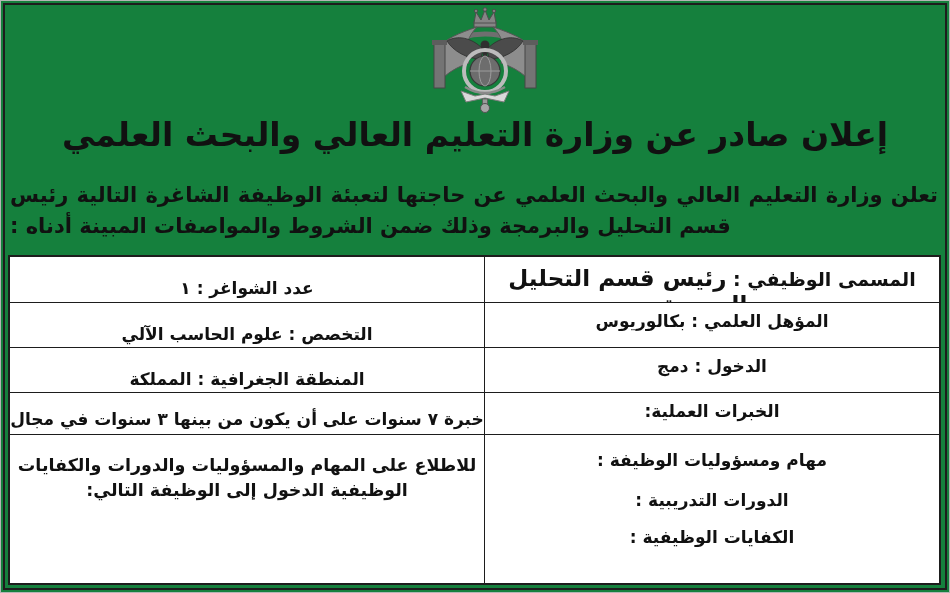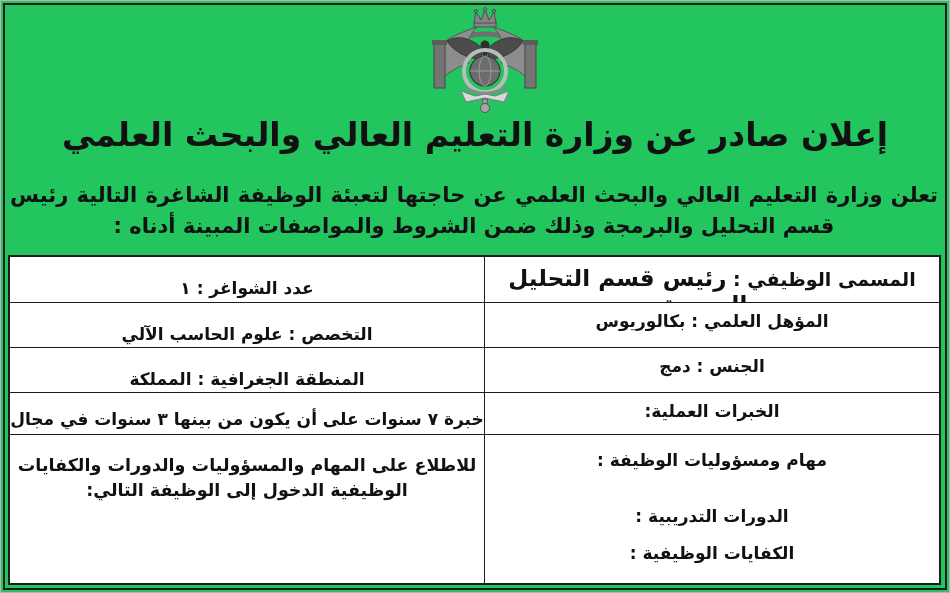--- a/index.html
+++ b/index.html
@@ -1,47 +1,47 @@
 <!DOCTYPE html>
 <html lang="ar"><head>
 <meta charset="utf-8">
 <style>
   html,body{margin:0;padding:0;background:#fff;}
   .page{
-    position:relative;width:950px;height:593px;background:#22c55e;
+    position:relative;width:950px;height:593px;background:#15803d;
     font-family:"DejaVu Sans",sans-serif;color:#111;overflow:hidden;
     direction:rtl;box-sizing:border-box;border:1px solid #b5b5b5;
   }
   .page-border{position:absolute;inset:2px;border:2.5px solid #1d1d1d;pointer-events:none;}
   .emblem{position:absolute;left:418px;top:6px;width:132px;height:108px;}
   .title{
     position:absolute;top:114px;left:0;right:0;margin:0;
     text-align:center;font-size:33px;font-weight:bold;letter-spacing:0;
   }
   .intro{position:absolute;top:179px;right:11px;left:9px;font-weight:bold;font-size:21px;line-height:31px;}
   .intro-l1{text-align:justify;text-align-last:justify;}
-  .intro-l2{text-align:center;}
+  .intro-l2{text-align:left;}
   .jobtable{
     position:absolute;top:254px;right:8px;width:933px;height:330px;
     border:2px solid #1d1d1d;display:grid;box-sizing:border-box;
     grid-template-columns:455px 1fr;
     grid-template-rows:46px 45px 45px 42px 1fr;
     background:#fff;
   }
   .cell{
     box-sizing:border-box;border-left:1.5px solid #1d1d1d;border-bottom:1.5px solid #1d1d1d;
     text-align:center;font-weight:bold;font-size:17px;padding-top:8px;overflow:hidden;
   }
   .cell.last-col{border-left:none;margin-top:13px;}
   .cell.last-row{border-bottom:none;}
   .jt-label{font-size:19px;text-align:right;}
   .jt-value{font-size:23px;letter-spacing:-.3px;}
   .exp-lines{line-height:26px;padding-top:0;}
   .duties .l1{margin-top:7px;}
-  .duties .l2{margin-top:36px;}
+  .duties .l2{margin-top:20px;}
   .duties .l3{margin-top:17px;}
   .link-note{font-size:17.5px;line-height:25px;padding-top:2px;}
   .url-block{
     direction:ltr;text-align:left;padding:3px 6px 0 6px;
     font-family:"Liberation Sans",sans-serif;font-weight:bold;
     font-size:21.5px;letter-spacing:4.5px;line-height:24.5px;color:#161616;
     white-space:nowrap;
   }
 </style>
 </head>
@@ -103,21 +103,21 @@
   <div class="jobtable">
 
     <div class="cell">
       <span class="jt-label">المسمى الوظيفي : </span><span class="jt-value">رئيس قسم التحليل والبرمجة</span>
     </div>
     <div class="cell last-col">عدد الشواغر : ١</div>
 
     <div class="cell">المؤهل العلمي : بكالوريوس</div>
     <div class="cell last-col">التخصص : علوم الحاسب الآلي</div>
 
-    <div class="cell">الجنس : دمج</div>
+    <div class="cell">الدخول : دمج</div>
     <div class="cell last-col">المنطقة الجغرافية : المملكة</div>
 
     <div class="cell">الخبرات العملية:</div>
     <div class="cell last-col exp-lines">
       <div>خبرة ٧ سنوات على أن يكون من بينها ٣ سنوات في مجال</div>
       <div>اختصاص الوظيفة .</div>
     </div>
 
     <div class="cell last-row duties">
       <div class="l1">مهام ومسؤوليات الوظيفة :</div>

